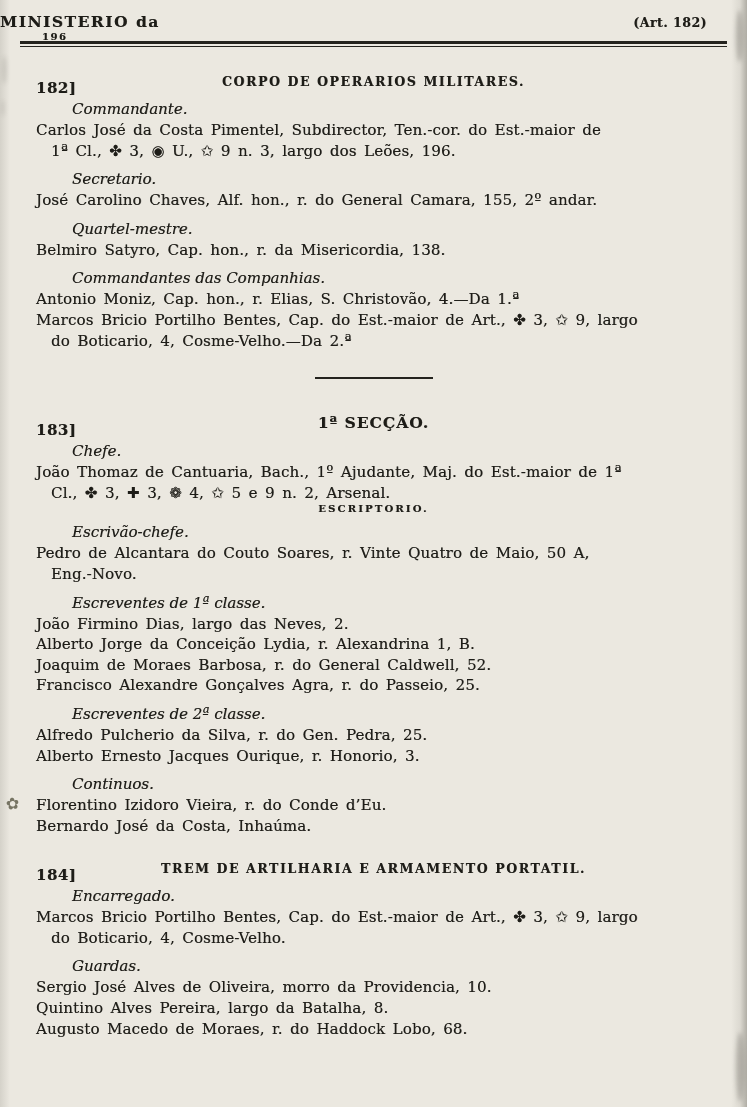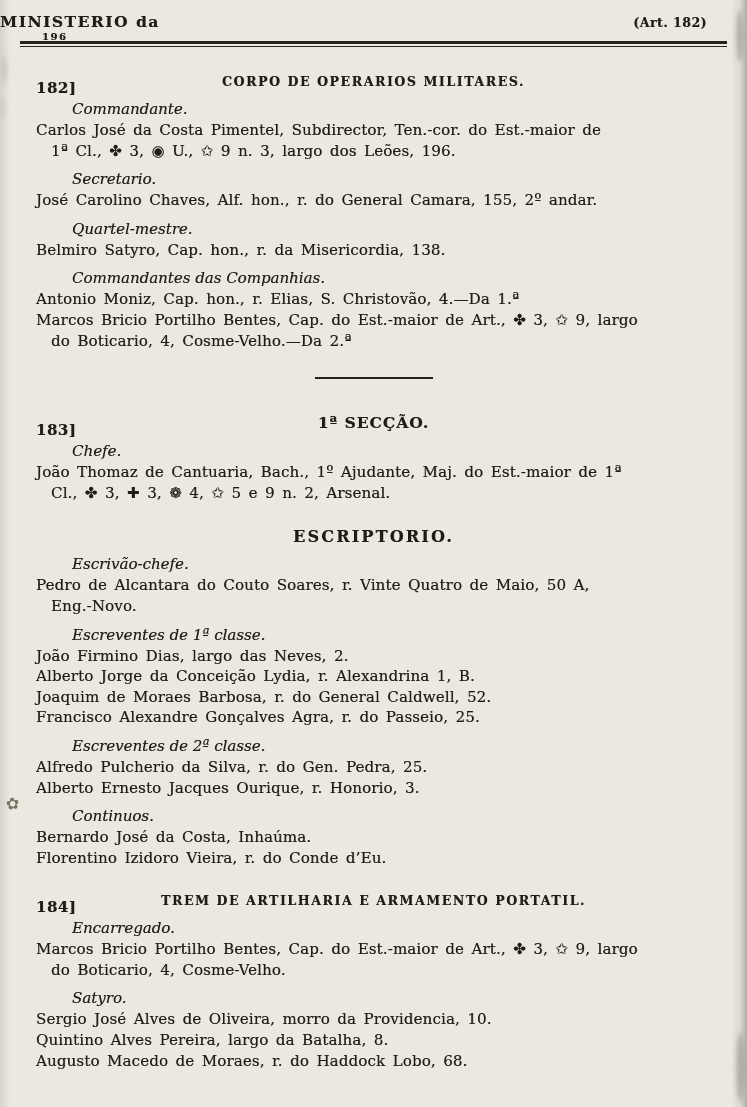--- a/index.html
+++ b/index.html
@@ -26,21 +26,21 @@
   .pgnum{position:absolute;left:42px;top:31px;font-weight:bold;font-size:10px;letter-spacing:1.5px;}
   .ptitle{display:block;text-align:left;font-weight:bold;font-size:15.5px;letter-spacing:1.5px;}
   .artref{position:absolute;right:40px;top:15px;font-weight:bold;font-size:12.5px;letter-spacing:.5px;}
   .rule-double{margin:5px 20px 0;border-top:3px solid #24231e;border-bottom:1px solid #24231e;height:2px;}
 
   
   .shead{position:relative;margin-top:24px;height:20px;}
   .snum{position:absolute;left:36px;top:1px;font-weight:bold;font-size:15px;letter-spacing:.5px;margin-top:7px;}
   .stitle{display:block;text-align:center;font-weight:bold;font-size:12.5px;letter-spacing:1.6px;padding-top:3px;}
   .stitle.big{font-size:15.5px;letter-spacing:1px;padding-top:0;}
-  .subhead{margin-top:24px;text-align:center;font-weight:bold;font-size:16px;letter-spacing:2.2px;}
+  .subhead{text-align:center;font-weight:bold;font-size:10px;letter-spacing:2.2px;}
 
   
   .role{margin:8px 38px 1px 72px;font-style:italic;font-size:15px;line-height:20px;}
   .line{margin:0 34px 0 36px;font-size:15px;line-height:20.6px;word-spacing:2.5px;letter-spacing:.15px;}
   .line.cont{margin-left:51px;}
 
   .sep{width:118px;margin:26px auto 0;border-top:2px solid #24231e;}
   .shead.after-sep{margin-top:34px;}
 </style>
 </head>
@@ -104,30 +104,30 @@
   <div class="line">João Firmino Dias, largo das Neves, 2.</div>
   <div class="line">Alberto Jorge da Conceição Lydia, r. Alexandrina 1, B.</div>
   <div class="line">Joaquim de Moraes Barbosa, r. do General Caldwell, 52.</div>
   <div class="line">Francisco Alexandre Gonçalves Agra, r. do Passeio, 25.</div>
 
   <div class="role">Escreventes de 2ª classe.</div>
   <div class="line">Alfredo Pulcherio da Silva, r. do Gen. Pedra, 25.</div>
   <div class="line">Alberto Ernesto Jacques Ourique, r. Honorio, 3.</div>
 
   <div class="role">Continuos.</div>
+  <div class="line">Florentino Izidoro Vieira, r. do Conde d’Eu.</div>
   <div class="line">Bernardo José da Costa, Inhaúma.</div>
-  <div class="line">Florentino Izidoro Vieira, r. do Conde d’Eu.</div>
 
   <div class="shead" style="margin-top:22px;">
     <span class="snum">184]</span>
     <span class="stitle">TREM DE ARTILHARIA E ARMAMENTO PORTATIL.</span>
   </div>
 
   <div class="role">Encarregado.</div>
   <div class="line">Marcos Bricio Portilho Bentes, Cap. do Est.-maior de Art., ✤ 3, ✩ 9, largo</div>
   <div class="line cont">do Boticario, 4, Cosme-Velho.</div>
 
-  <div class="role">Satyro.</div>
+  <div class="role">Guardas.</div>
   <div class="line">Sergio José Alves de Oliveira, morro da Providencia, 10.</div>
   <div class="line">Quintino Alves Pereira, largo da Batalha, 8.</div>
   <div class="line">Augusto Macedo de Moraes, r. do Haddock Lobo, 68.</div>
 
 </div>
 
 </body></html>

